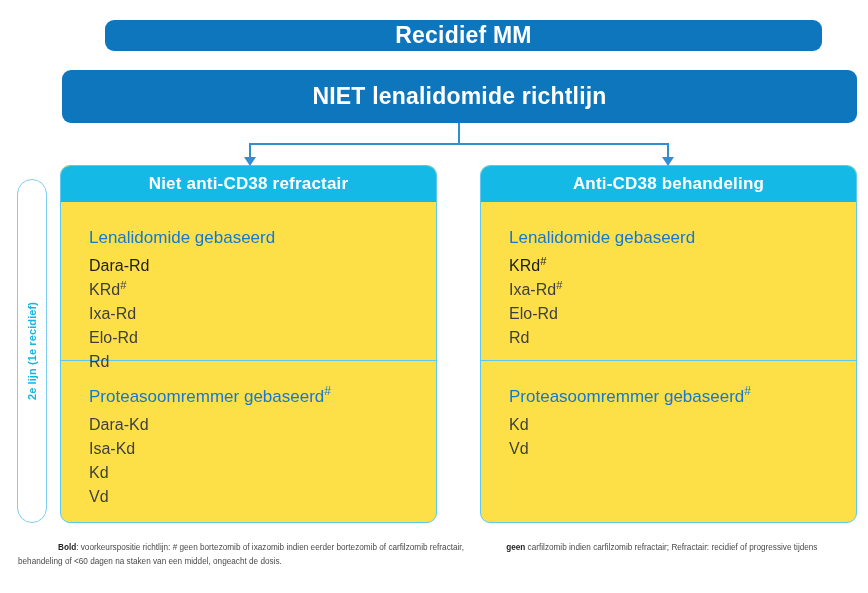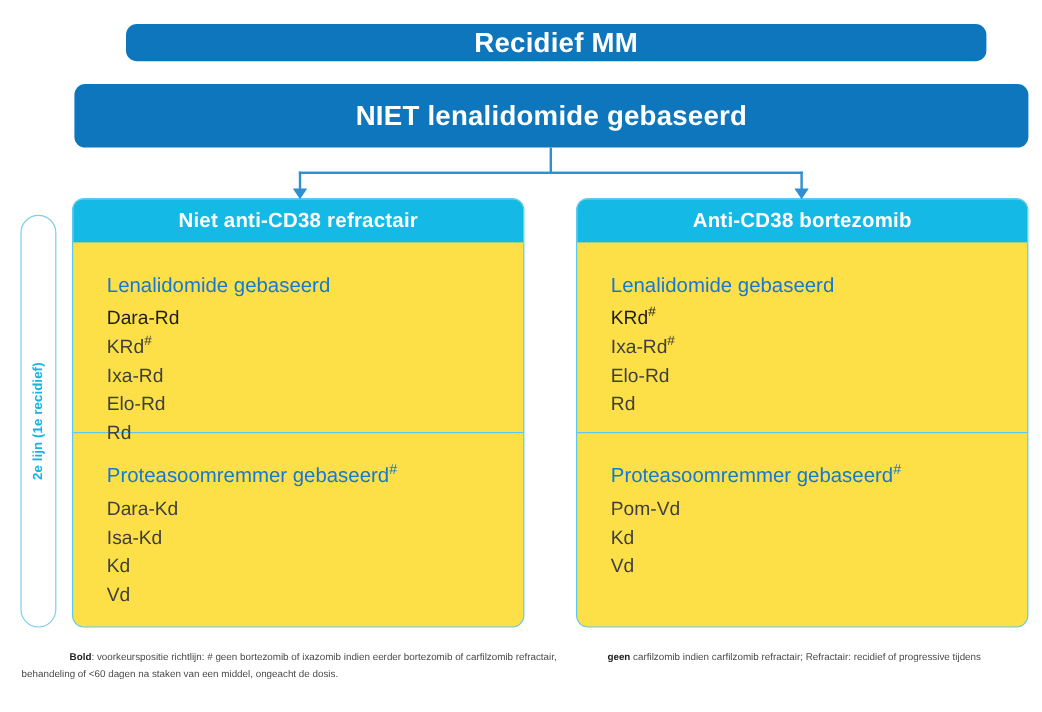--- a/index.html
+++ b/index.html
@@ -184,21 +184,21 @@
   }
   #footnote b { color: #1d1d1d; padding-left: 40px; }
 </style>
 </head>
 <body>
 
 <div class="banner" id="banner-1">
   <span>Recidief MM</span>
 </div>
 <div class="banner" id="banner-2">
-  <span>NIET lenalidomide gebaseerd</span>
+  <span>NIET lenalidomide richtlijn</span>
 </div>
 
 <div class="conn" id="conn-stem"></div>
 <div class="conn" id="conn-bar"></div>
 <div class="conn" id="conn-drop-left"></div>
 <div class="conn" id="conn-drop-right"></div>
 <div class="arrow-head" id="arrow-left"></div>
 <div class="arrow-head" id="arrow-right"></div>
 
 <div id="phase-rail">
@@ -243,21 +243,21 @@
       <span>Kd</span><sup></sup>
     </div>
     <div class="regimen">
       <span>Vd</span><sup></sup>
     </div>
   </div>
 </div>
 
 <div class="card" id="card-right">
   <div class="card-header">
-    <span>Anti-CD38 bortezomib</span>
+    <span>Anti-CD38 behandeling</span>
   </div>
   <div class="card-section upper">
     <div class="section-title">
       <span>Lenalidomide gebaseerd</span><sup></sup>
     </div>
     <div class="regimen bold">
       <span>KRd</span><sup>#</sup>
     </div>
     <div class="regimen">
       <span>Ixa-Rd</span><sup>#</sup>
@@ -267,23 +267,20 @@
     </div>
     <div class="regimen">
       <span>Rd</span><sup></sup>
     </div>
   </div>
   <div class="card-section lower">
     <div class="section-title">
       <span>Proteasoomremmer gebaseerd</span><sup>#</sup>
     </div>
     <div class="regimen">
-      <span>Pom-Vd</span><sup></sup>
-    </div>
-    <div class="regimen">
       <span>Kd</span><sup></sup>
     </div>
     <div class="regimen">
       <span>Vd</span><sup></sup>
     </div>
   </div>
 </div>
 
 <div id="footnote"><b>Bold</b><span>: voorkeurspositie richtlijn: # geen bortezomib of ixazomib indien eerder bortezomib of carfilzomib refractair, </span><b>geen</b><span> carfilzomib indien carfilzomib refractair; Refractair: recidief of progressive tijdens behandeling of &lt;60 dagen na staken van een middel, ongeacht de dosis.</span></div>
 

